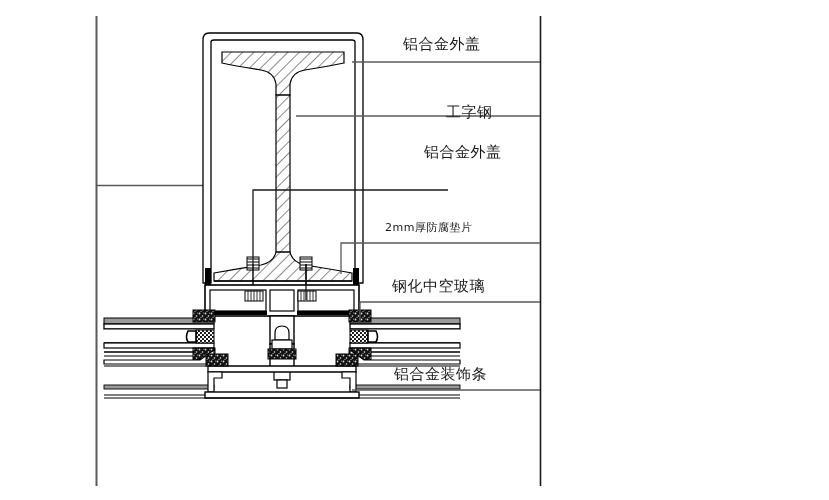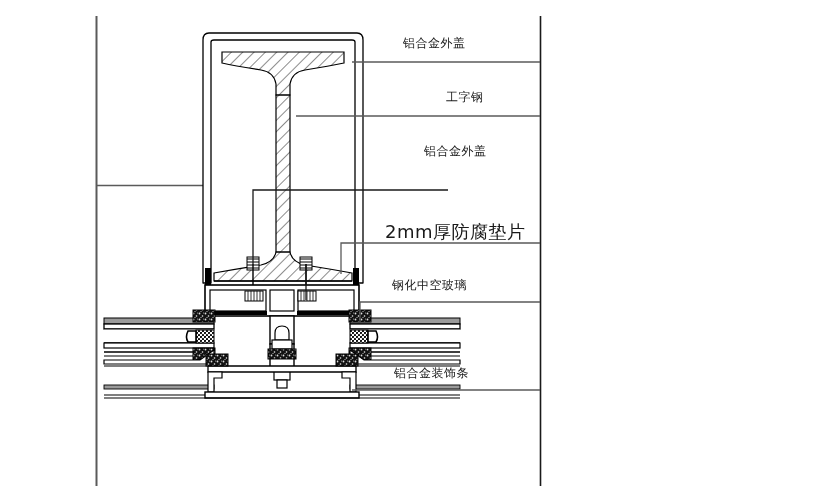--- a/index.html
+++ b/index.html
@@ -26,27 +26,27 @@
     position: absolute;
     left: 0;
     top: 0;
     width: 829px;
     height: 500px;
     display: block;
   }
   .lbl {
     position: absolute;
     font-family: "DejaVu Sans", "Liberation Sans", sans-serif;
-    font-size: 12px;
+    font-size: 15px;
     color: #1a1a1a;
     white-space: nowrap;
     letter-spacing: 0.5px;
   }
   .lbl-sm {
-    font-size: 18px;
+    font-size: 11px;
   }
 </style>
 </head>
 <body>
 
 <div id="stage">
 
   <svg class="drawing" viewBox="0 0 829 500">
     <defs>
       <pattern id="hatch45" width="8" height="8" patternUnits="userSpaceOnUse" patternTransform="rotate(45)">
@@ -230,21 +230,21 @@
 
       <path d="M 352 390 L 540 390"></path>
 
       <path d="M 306 300 L 306 264" stroke="#1a1a1a"></path>
     </g>
 
   </svg>
 
   <div class="lbl" style="left:403px; top:35px;">铝合金外盖</div>
 
-  <div class="lbl" style="left:446px; top:89px;">工字钢</div>
+  <div class="lbl" style="left:446px; top:103px;">工字钢</div>
 
   <div class="lbl" style="left:424px; top:143px;">铝合金外盖</div>
 
   <div class="lbl lbl-sm" style="left:385px; top:220px;">2mm厚防腐垫片</div>
 
   <div class="lbl" style="left:394px; top:365px;">铝合金装饰条</div>
 
   <div class="lbl" style="left:392px; top:277px;">钢化中空玻璃</div>
 
 </div>

